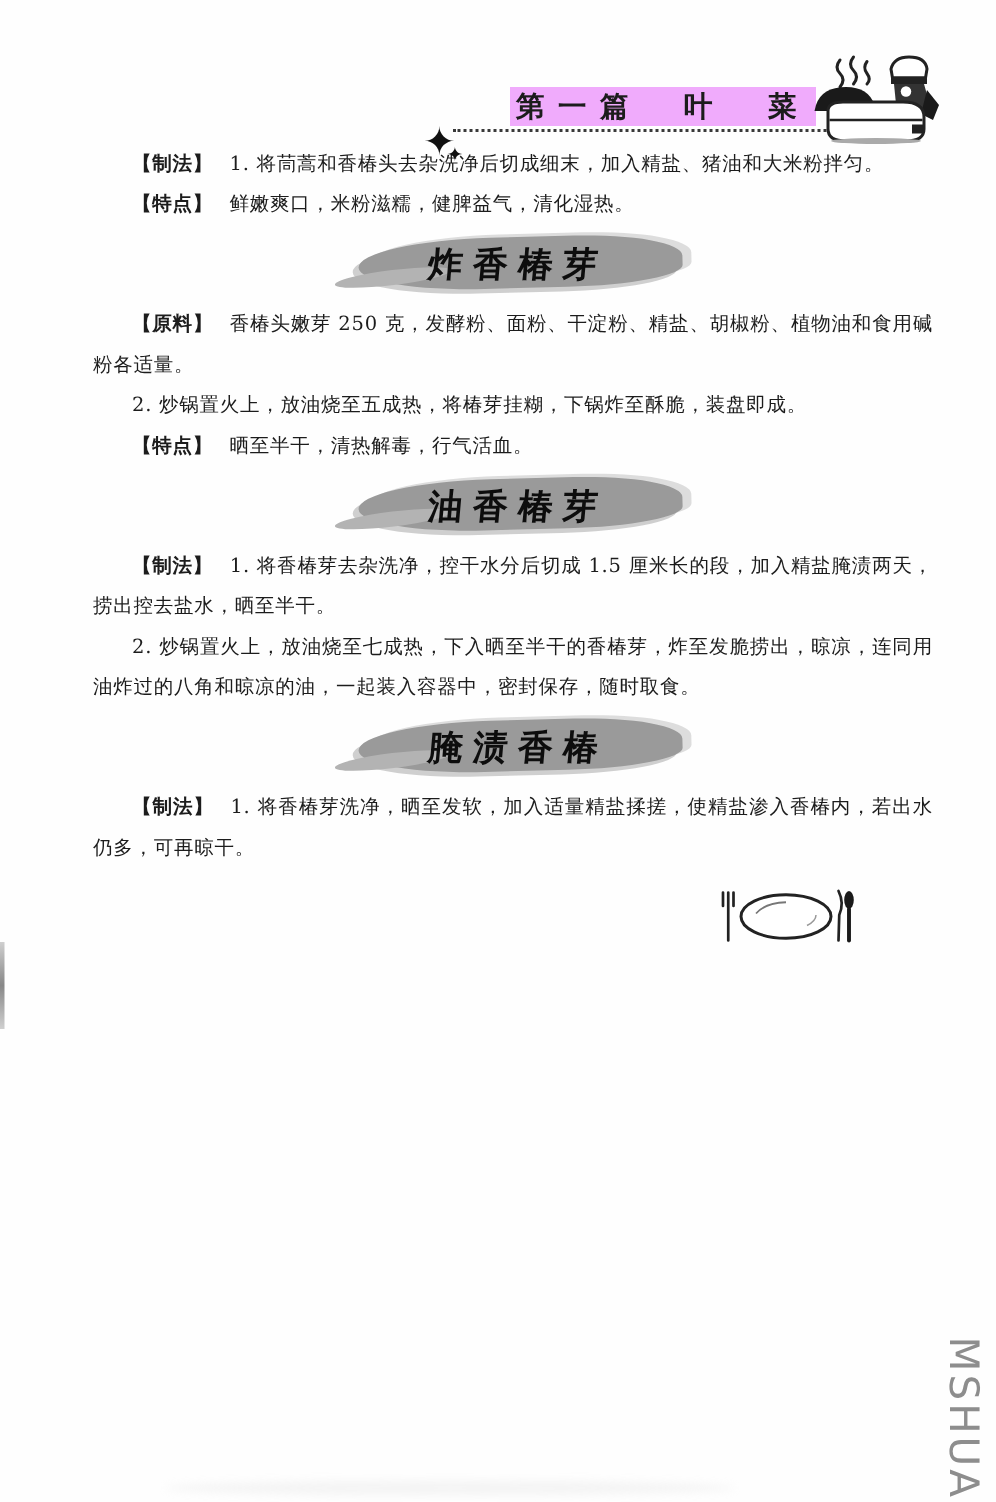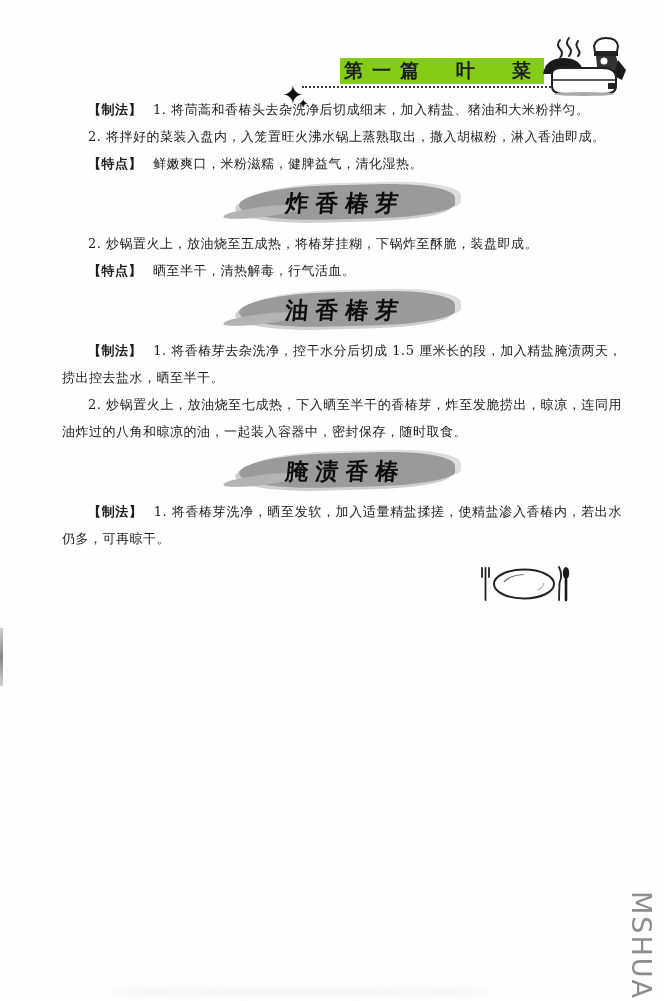--- a/index.html
+++ b/index.html
@@ -14,21 +14,21 @@
 
   
   .header { position:absolute; top:42px; left:282px; right:40px; height:56px; }
   .sparkles { position:absolute; left:0; bottom:-10px; color:#111; line-height:1; }
   .sparkles .big   { font-size:26px; }
   .sparkles .small { font-size:13px; position:relative; top:4px; left:-6px; }
   .dotline { position:absolute; left:20px; right:58px; bottom:10px; border-bottom:2px dotted #3a3a3a; }
   .htitle {
     position:absolute; left:58px; bottom:14px;
     font-size:19px; font-weight:bold; letter-spacing:9px; white-space:nowrap;
-    background:#84cc16; padding:0 4px;
+    background:#f0abfc; padding:0 4px;
   }
   .chef { position:absolute; right:-6px; top:-8px; }
 
   
   .page { padding:96px 42px 0 62px; }
   .para {
     margin:0;
     font-size:13px;
     line-height:27px;
     text-align:justify;
@@ -105,26 +105,26 @@
       <path d="M15 46 H77" stroke="#222" stroke-width="1.6"></path>
       <rect x="70" y="49" width="8" height="6" fill="#222"></rect>
       <ellipse cx="46" cy="60" rx="30" ry="2" fill="#aaa"></ellipse>
     </svg>
   </span>
 </div>
 
 <div class="page">
 
   <p class="para"><span class="lbl">【制法】</span><span>1. 将茼蒿和香椿头去杂洗净后切成细末，加入精盐、猪油和大米粉拌匀。</span></p>
-  <p class="para"><span class="lbl"></span><span>2. 将拌好的菜装入盘内，入笼置旺火沸水锅上蒸熟取出，撒入胡椒粉，淋入香油即成。</span></p>
   <p class="para"><span class="lbl">【特点】</span><span>鲜嫩爽口，米粉滋糯，健脾益气，清化湿热。</span></p>
 
   <div class="brush">
     <span class="brush-text">炸香椿芽</span>
   </div>
+  <p class="para"><span class="lbl">【原料】</span><span>香椿头嫩芽 250 克，发酵粉、面粉、干淀粉、精盐、胡椒粉、植物油和食用碱粉各适量。</span></p>
   <p class="para"><span class="lbl"></span><span>2. 炒锅置火上，放油烧至五成热，将椿芽挂糊，下锅炸至酥脆，装盘即成。</span></p>
   <p class="para"><span class="lbl">【特点】</span><span>晒至半干，清热解毒，行气活血。</span></p>
 
   <div class="brush">
     <span class="brush-text">油香椿芽</span>
   </div>
   <p class="para"><span class="lbl">【制法】</span><span>1. 将香椿芽去杂洗净，控干水分后切成 1.5 厘米长的段，加入精盐腌渍两天，捞出控去盐水，晒至半干。</span></p>
   <p class="para"><span class="lbl"></span><span>2. 炒锅置火上，放油烧至七成热，下入晒至半干的香椿芽，炸至发脆捞出，晾凉，连同用油炸过的八角和晾凉的油，一起装入容器中，密封保存，随时取食。</span></p>
 
   <div class="brush">

